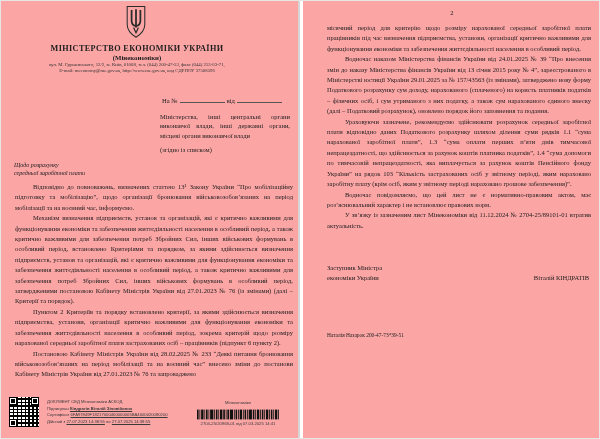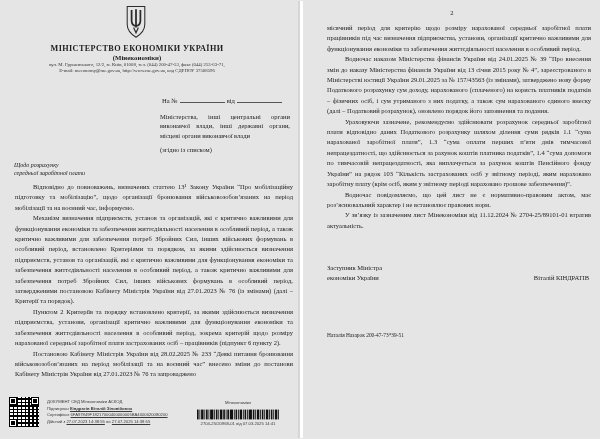--- a/index.html
+++ b/index.html
@@ -5,21 +5,21 @@
   * { margin:0; padding:0; box-sizing:border-box; }
   html,body { width:600px; height:439px; }
   body {
     font-family:"Liberation Serif", serif;
     background:#ffffff;
     color:#1d1d1d;
     position:relative;
     overflow:hidden;
     border:1px solid #e6e6e6;
   }
-  .page { position:absolute; top:0; height:439px; background:#e5e5e5; }
+  .page { position:absolute; top:0; height:439px; background:#fca5a5; }
   .page-1 { left:0; width:297px; }
   .page-2 { left:302px; width:298px; }
   .page-divider { position:absolute; top:0; left:297px; width:2px; height:439px; background:#d6d6d6; }
 
   
   .emblem { position:absolute; top:4px; left:123px; width:24px; height:34px; }
   .ministry-name { position:absolute; top:43px; left:0; width:272px; text-align:center;
     font-weight:bold; font-size:8.2px; letter-spacing:0.4px; }
   .ministry-short { position:absolute; top:53px; left:0; width:272px; text-align:center;
     font-weight:bold; font-size:6.8px; }

